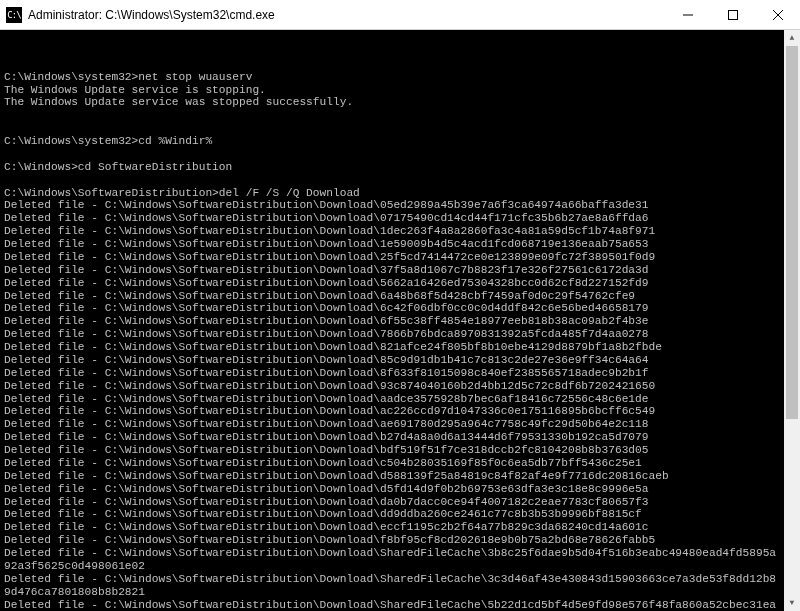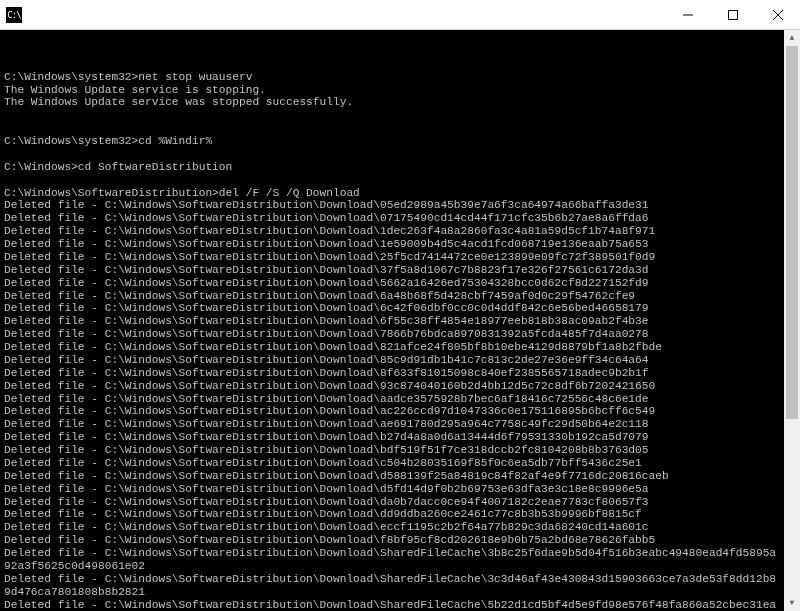--- a/index.html
+++ b/index.html
@@ -98,20 +98,21 @@
     .console-content { padding-right: 16px; }
     .line { display: block; min-height: 1em; }
     .wrapped { white-space: pre-wrap; word-break: break-all; }
   </style>
 </head>
 <body>
 
 <div class="titlebar">
   <div class="titlebar-left">
     <span class="cmd-icon">C:\</span>
+    <span>Administrator: C:\Windows\System32\cmd.exe</span>
   </div>
   <div class="titlebar-buttons">
     <div class="tb-btn">
       <svg width="10" height="10" viewBox="0 0 10 10">
           <line x1="0" y1="5" x2="10" y2="5" stroke="#000" stroke-width="1"></line>
         </svg>
     </div>
     <div class="tb-btn">
       <svg width="10" height="10" viewBox="0 0 10 10">
           <rect x="0.5" y="0.5" width="9" height="9" fill="none" stroke="#000" stroke-width="1"></rect>

